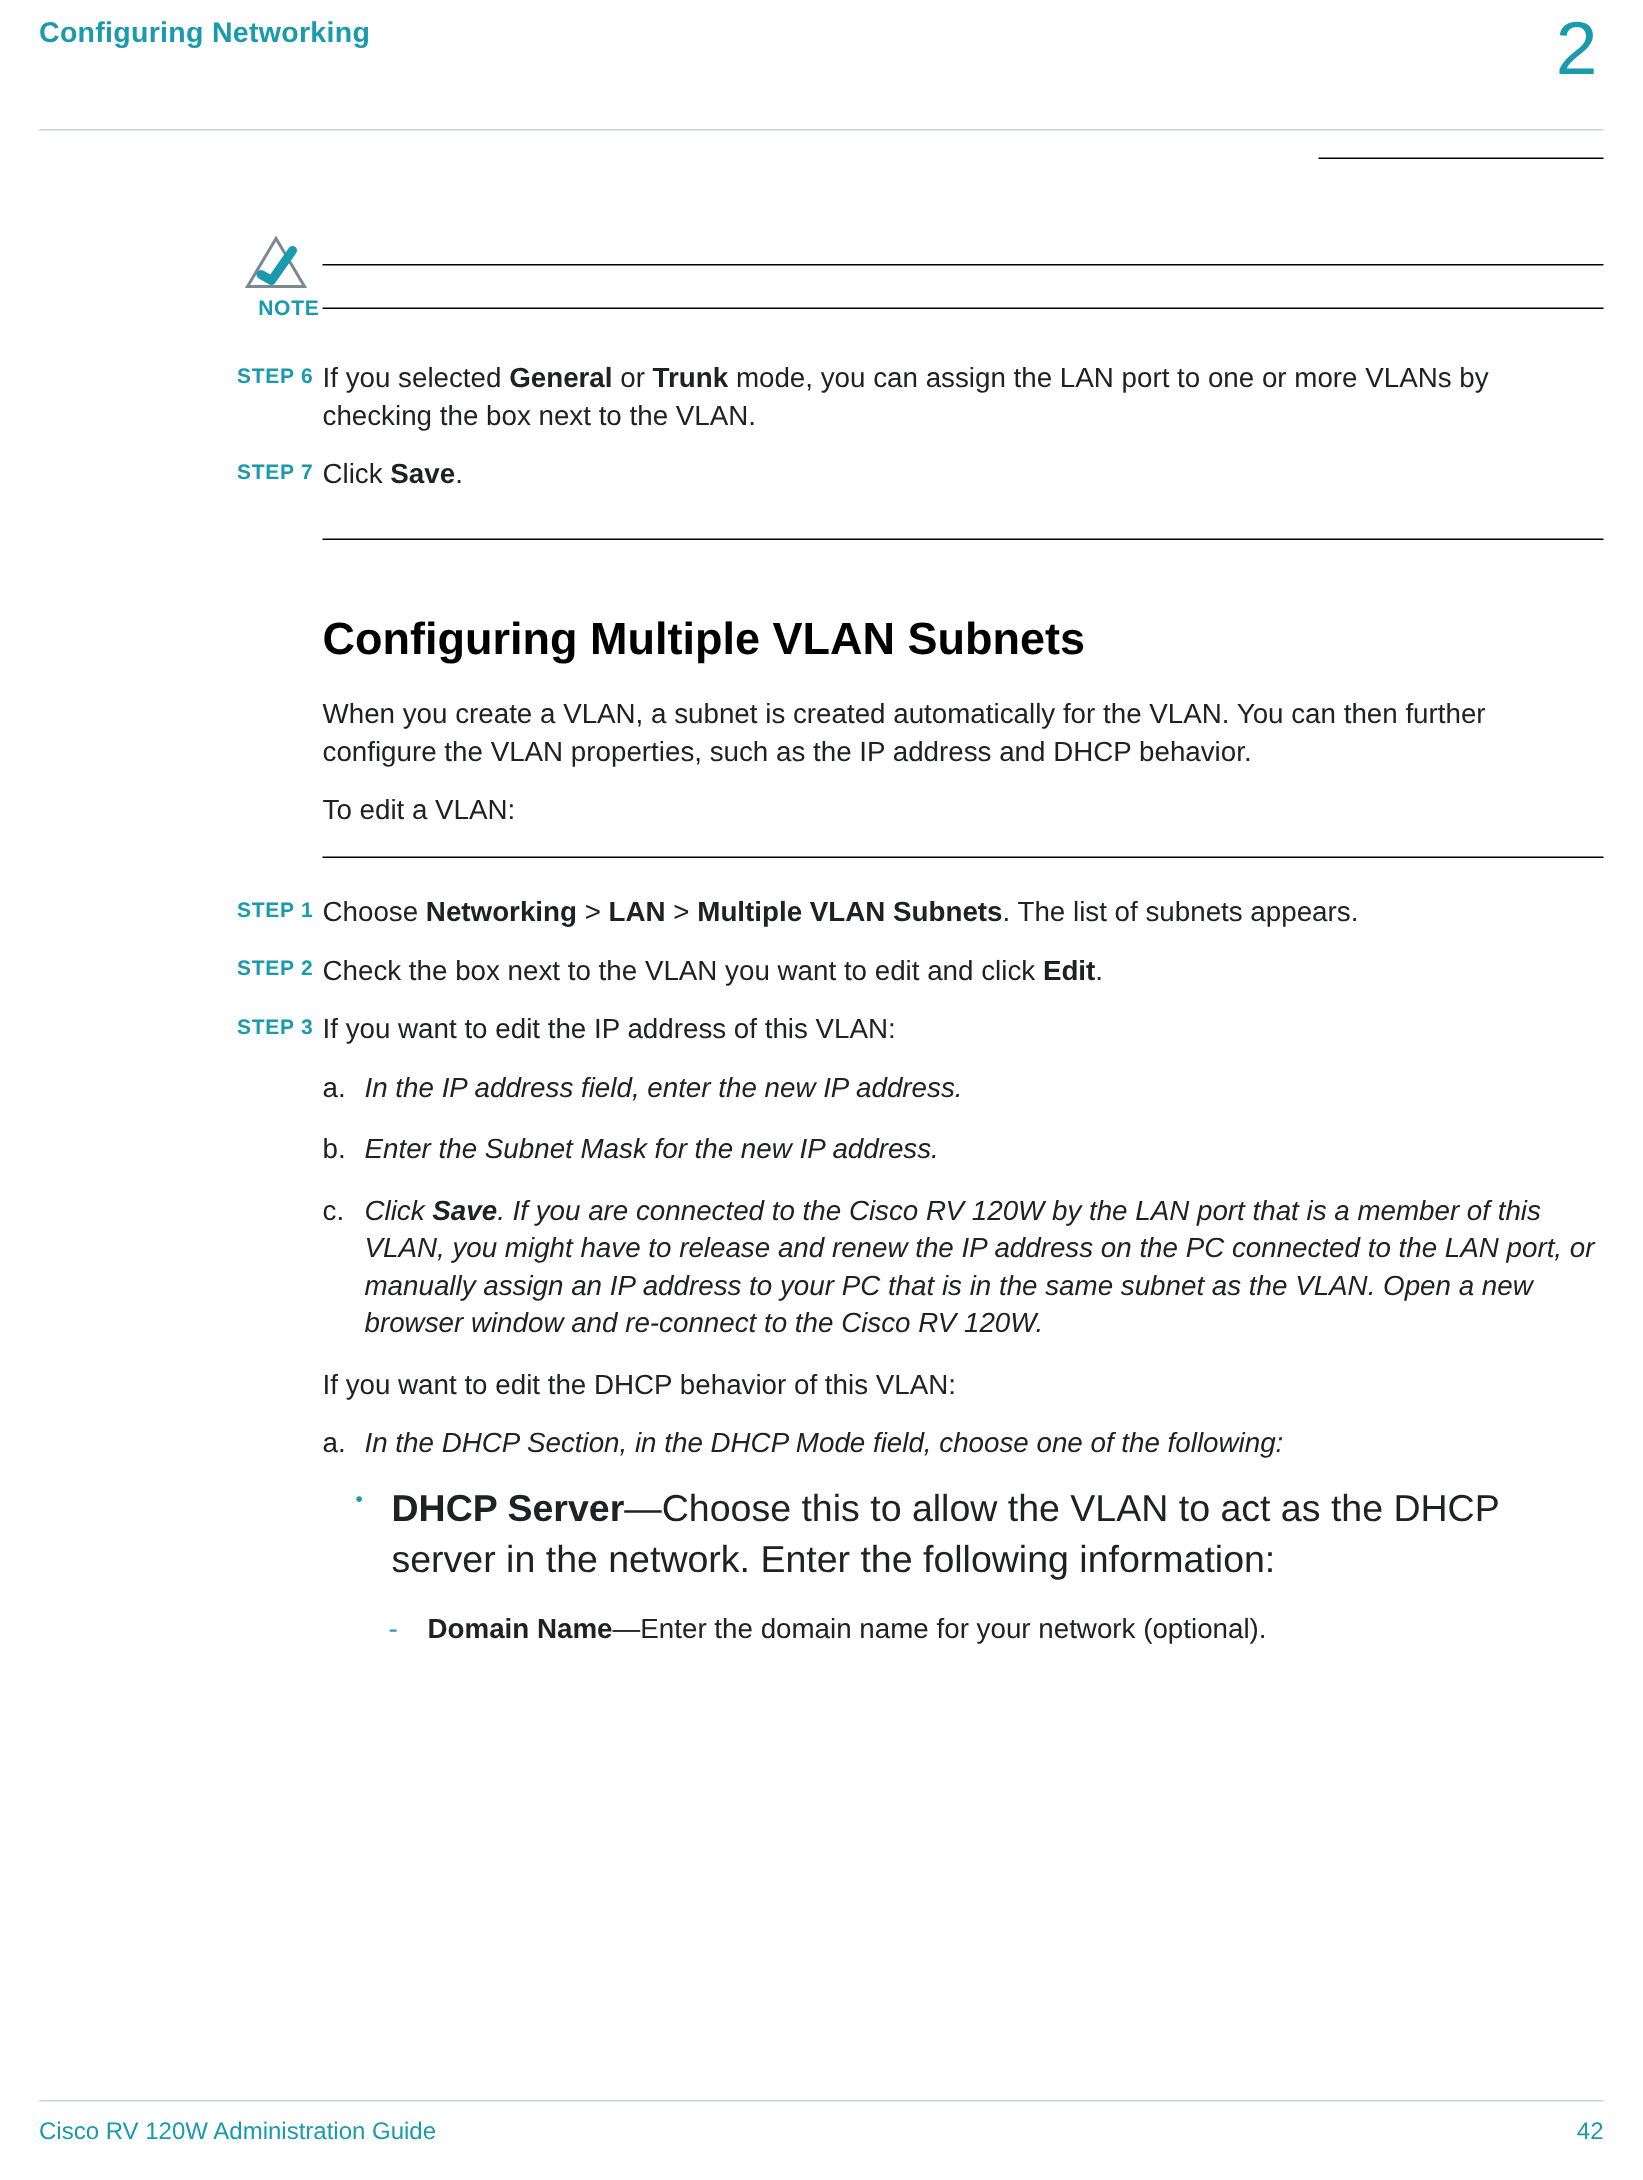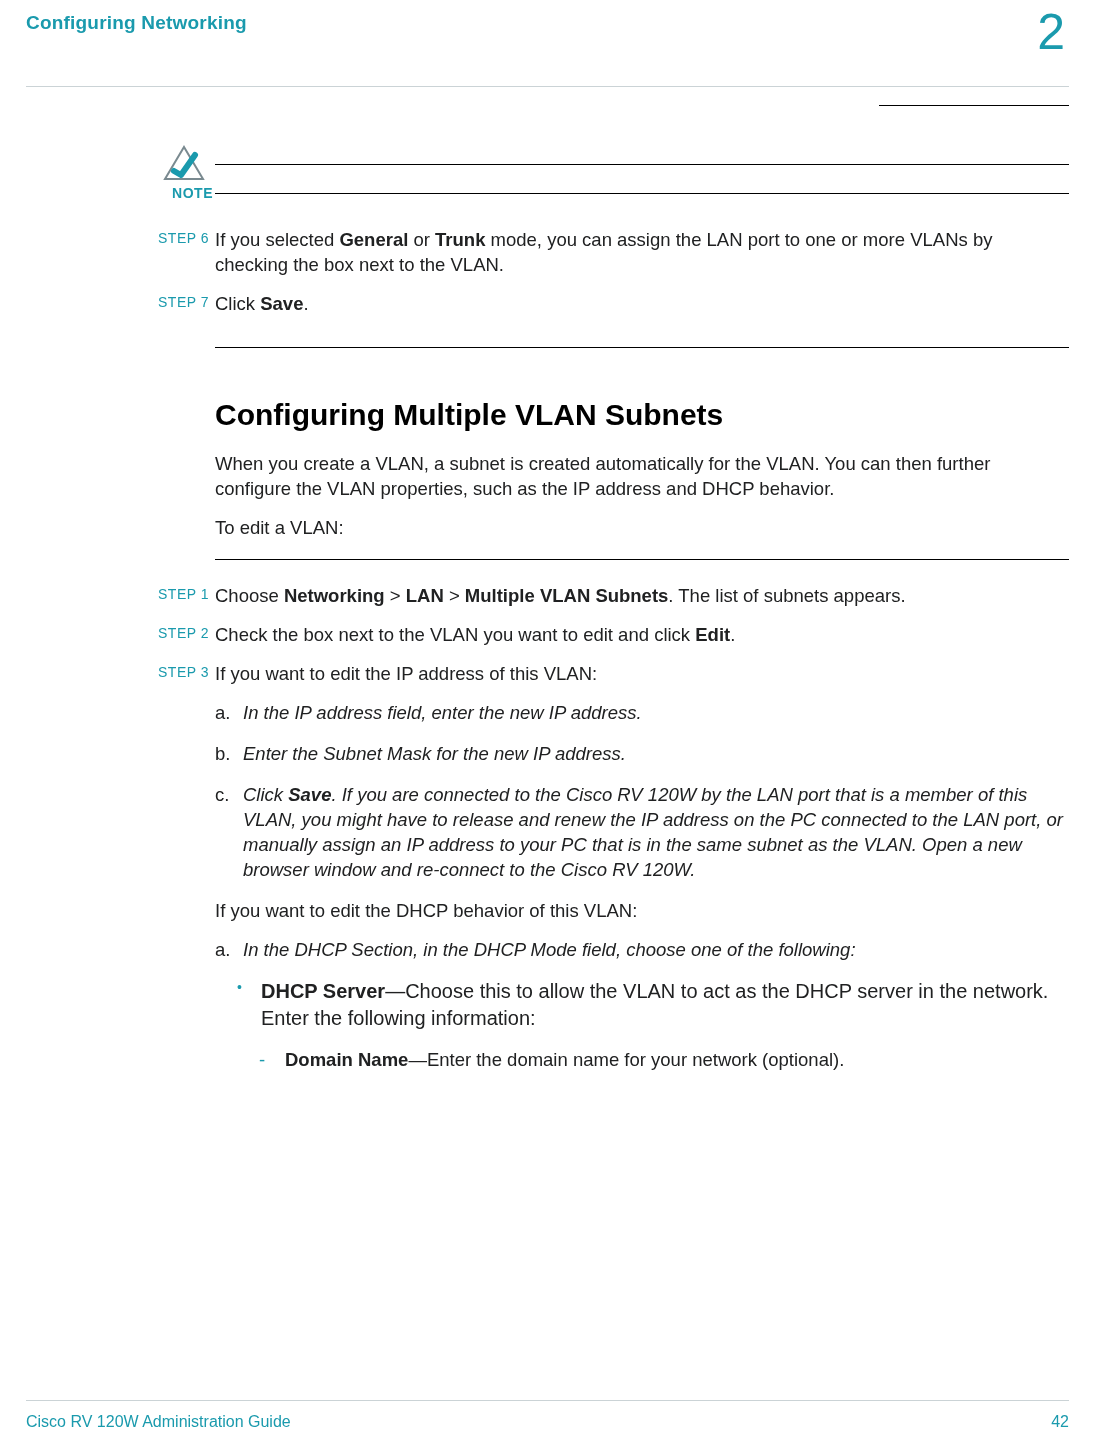--- a/index.html
+++ b/index.html
@@ -8,42 +8,42 @@
 
   
   .header { position: absolute; top: 12px; left: 26px; right: 26px; }
   .header-title { font-size: 19px; font-weight: 700; letter-spacing: .2px; }
   .header-sub { font-size: 18px; color: #1a9aad; margin-top: 5px; }
   .chapter-num { position: absolute; top: 7px; right: 30px; font-size: 50px; font-weight: 500; color: #1a9aad; line-height: 1; }
   .header-rule1 { position: absolute; top: 86px; left: 26px; right: 26px; border-top: 1px solid #cbd3d6; }
   .header-rule-stub { position: absolute; top: 105px; right: 26px; width: 190px; border-top: 1px solid #000; }
 
   
-  .col { position: absolute; top: 164px; left: 215px; right: 26px; }
+  .col { position: absolute; top: 176px; left: 215px; right: 26px; }
 
   .note-icon { position: absolute; left: -52px; top: -20px; width: 42px; height: 38px; }
   .note-label { position: absolute; left: -50px; top: 20px; width: 48px; text-align: right; font-size: 14px; font-weight: 700; color: #1a9aad; letter-spacing: .5px; }
 
   .note-box { position: relative; padding-top: 6px; padding-bottom: 14px; border-top: 1px solid #000; border-bottom: 1px solid #000; }
 
   p { font-size: 18.5px; line-height: 1.35; margin-bottom: 14px; }
   .step-block { position: relative; margin-top: 22px; }
-  .step-label { position: absolute; left: -70px; top: 2px; width: 64px; text-align: right; font-size: 14px; font-weight: 400; color: #1a9aad; letter-spacing: .5px; }
+  .step-label { position: absolute; left: -70px; top: 2px; width: 64px; text-align: right; font-size: 14px; font-weight: 700; color: #1a9aad; letter-spacing: .5px; }
 
   .section-rule { border-top: 1px solid #000; margin: 30px 0 50px; }
 
   .h3 { font-size: 30px; font-weight: 700; color: #000000; margin-bottom: 20px; }
 
   .sublist { padding-left: 24px; }
   .sublist .item { position: relative; margin-bottom: 16px; font-size: 18.5px; line-height: 1.35; }
   .sublist .item .lbl { position: absolute; left: -24px; top: 0; }
   .sublist .item .txt { display: block; padding-left: 4px; font-style: italic; }
 
   .bulleted { padding-left: 46px; }
-  .bulleted .b-item { position: relative; margin-bottom: 16px; font-size: 20px; line-height: 1.35; }
+  .bulleted .b-item { position: relative; margin-bottom: 16px; font-size: 25px; line-height: 1.35; }
   .bulleted .b-item::before { content: "•"; position: absolute; left: -24px; top: 0; color: #1a9aad; font-size: 14px; }
 
   .dash-list { padding-left: 70px; }
   .dash-list .d-item { position: relative; font-size: 18.5px; line-height: 1.35; }
   .dash-list .d-item .dash { position: absolute; left: -26px; top: 0; color: #1a9aad; font-weight: 400; }
 
   .b { font-weight: 700; }
 
   .thin-rule { border-top: 1px solid #000; margin: 18px 0 24px; }
 

